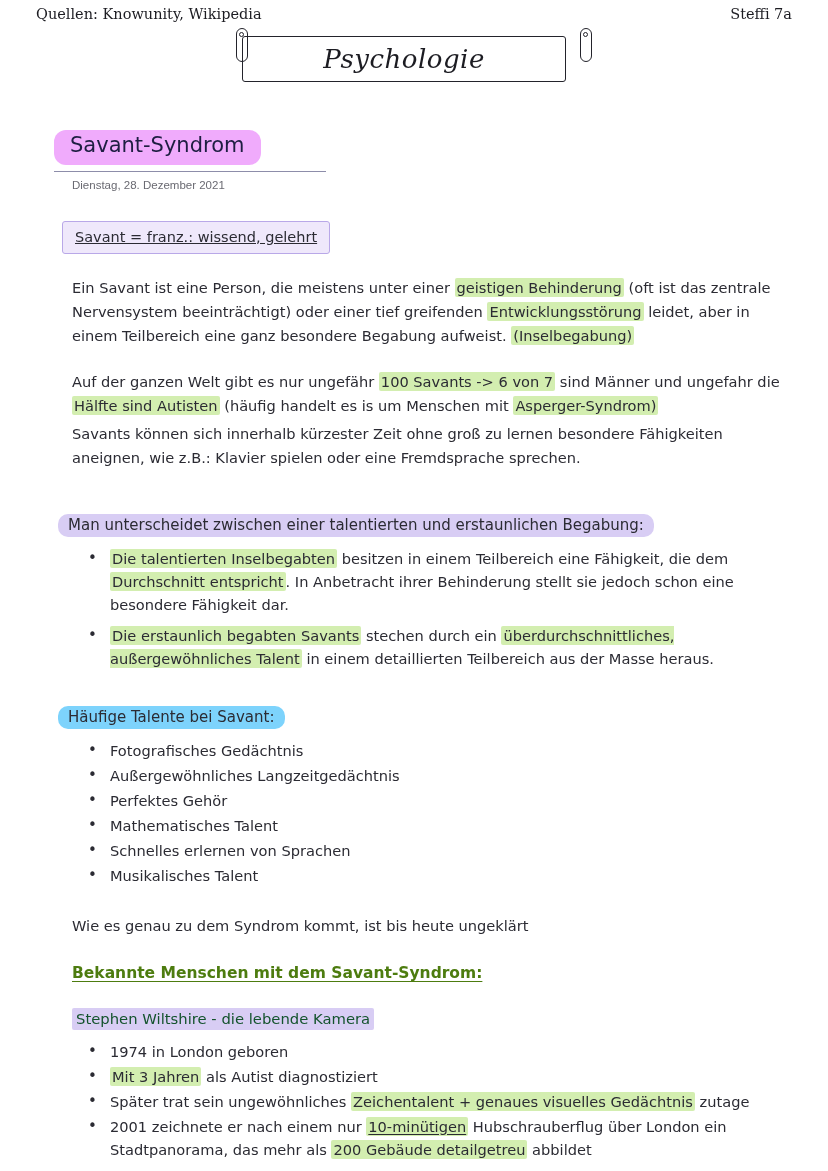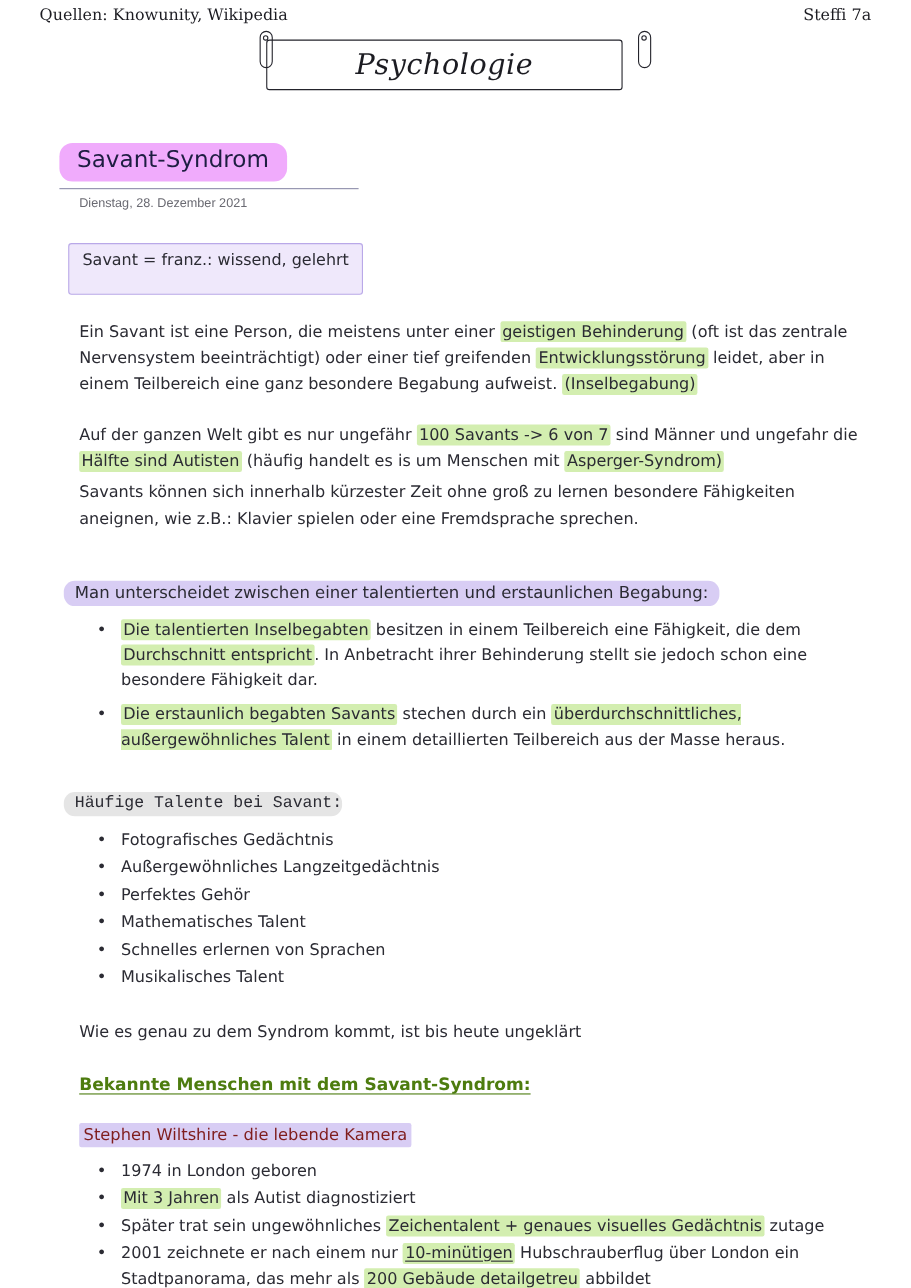--- a/index.html
+++ b/index.html
@@ -108,23 +108,24 @@
     font-family: "Liberation Sans", sans-serif;
   }
 
   
   .def-box {
     margin: 30px 16px 0 26px;
     display: inline-block;
     border: 1.4px solid #b9a8e8;
     background: #efe8fb;
     border-radius: 3px;
-    padding: 7px 12px 22px 12px;
+    padding: 7px 12px 8px 12px;
     font-size: 14.5px;
     color: #2b2b33;
+    text-decoration: underline;
   }
 
   
   .para {
     margin: 22px 0 0 36px;
     width: 718px;
     font-size: 14.6px;
     line-height: 24px;
     color: #2b2b33;
   }
@@ -165,26 +166,25 @@
     left: -22px;
     top: 0;
     font-size: 15px;
     color: #2b2b33;
   }
   ul.bullets.spaced li { margin-bottom: 8px; }
 
   .subhead-purple {
     margin: 28px 0 0 22px;
     display: inline-block;
-    background: #e5e5e5;
+    background: #7dd3fc;
     border-radius: 10px;
-    padding: 2px 0 3px 10px;
+    padding: 2px 10px 3px 10px;
     font-size: 15px;
     color: #2b2b33;
-    font-family: Liberation Mono, monospace;
   }
 
   .plain-para {
     margin: 30px 0 0 36px;
     font-size: 14.6px;
     color: #2b2b33;
   }
 
   .underline-head {
     margin: 30px 0 0 36px;
@@ -195,21 +195,21 @@
     text-underline-offset: 3px;
   }
 
   .person-head {
     margin: 26px 1px 0 36px;
     display: inline-block;
     background: #d8cdf4;
     border-radius: 2px;
     padding: 2px 4px 3px 4px;
     font-size: 14.8px;
-    color: #7f1d1d;
+    color: #14532d;
   }
 
   .u-line { text-decoration: underline; text-underline-offset: 2px; }
 </style>
 </head>
 <body>
 
 <div class="page">
 
   <div class="topbar">

